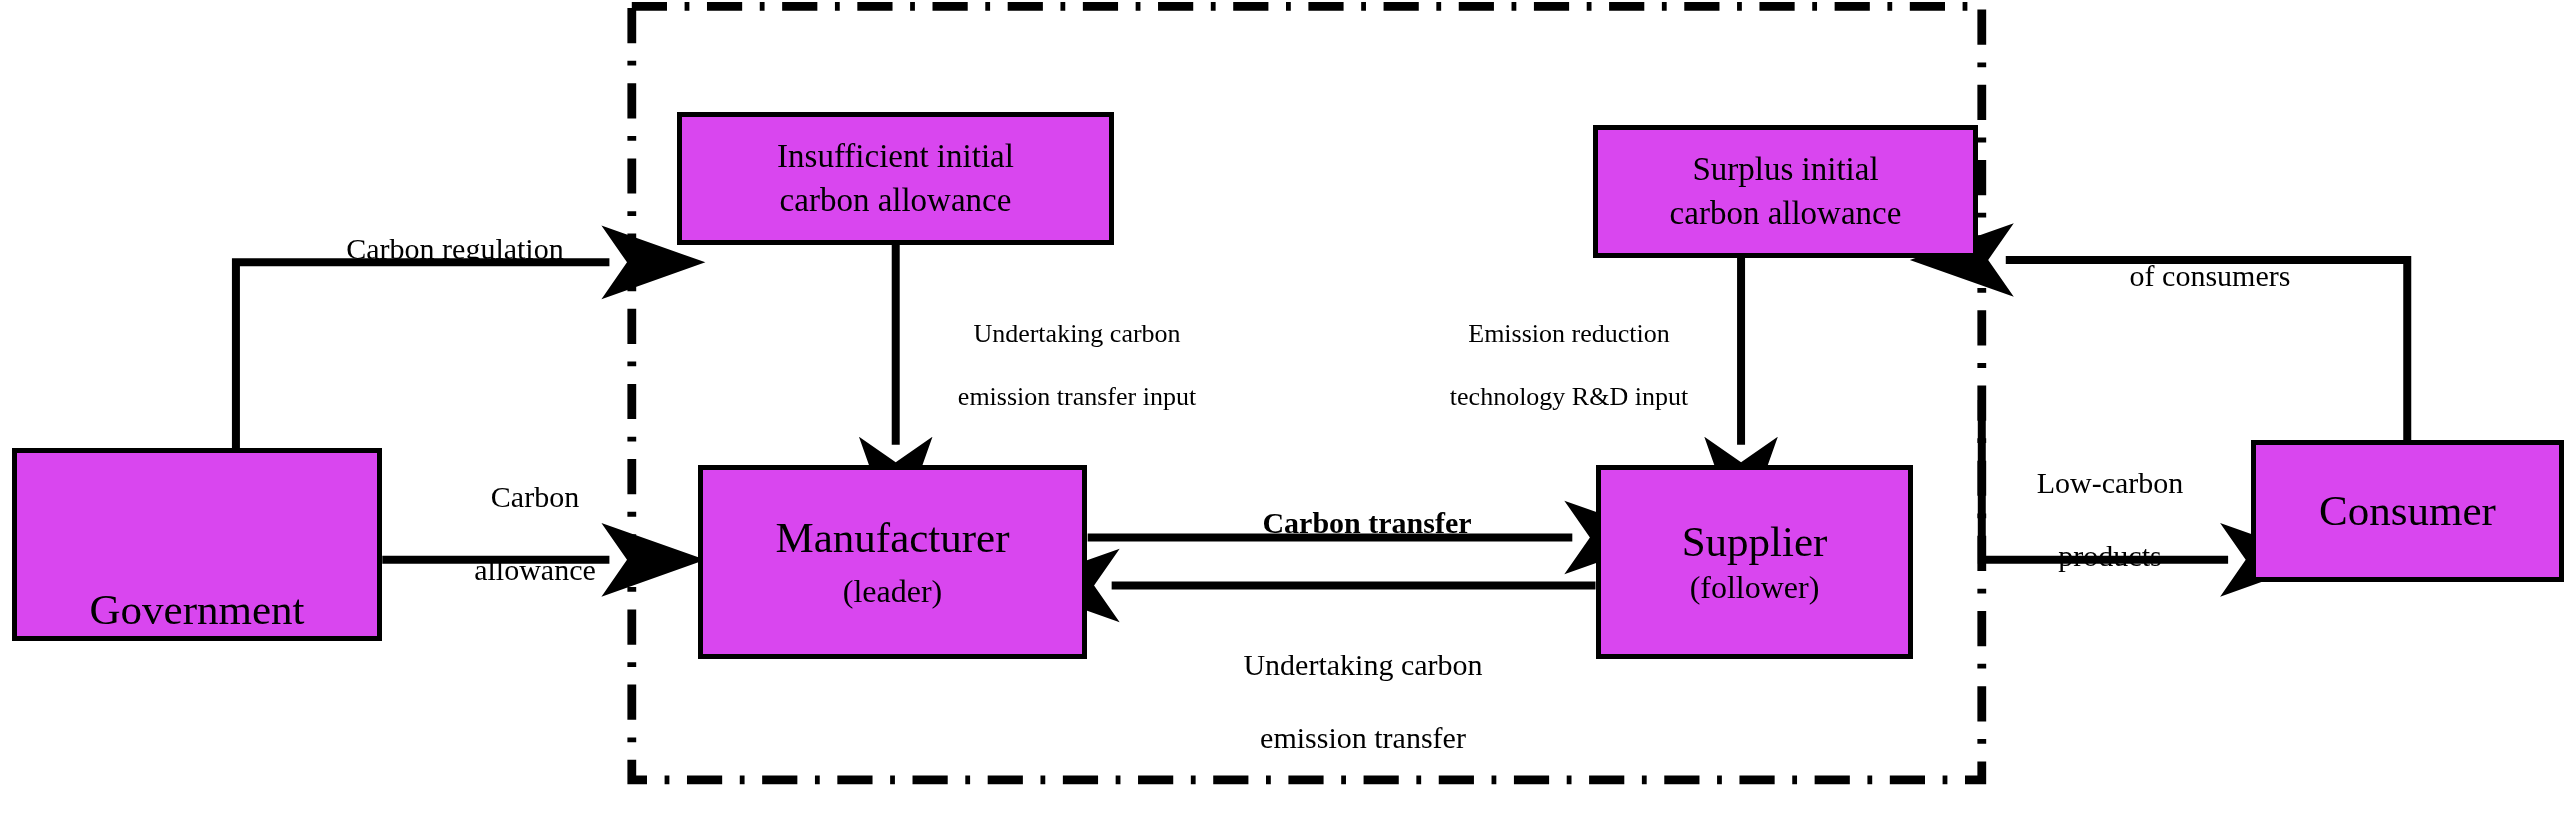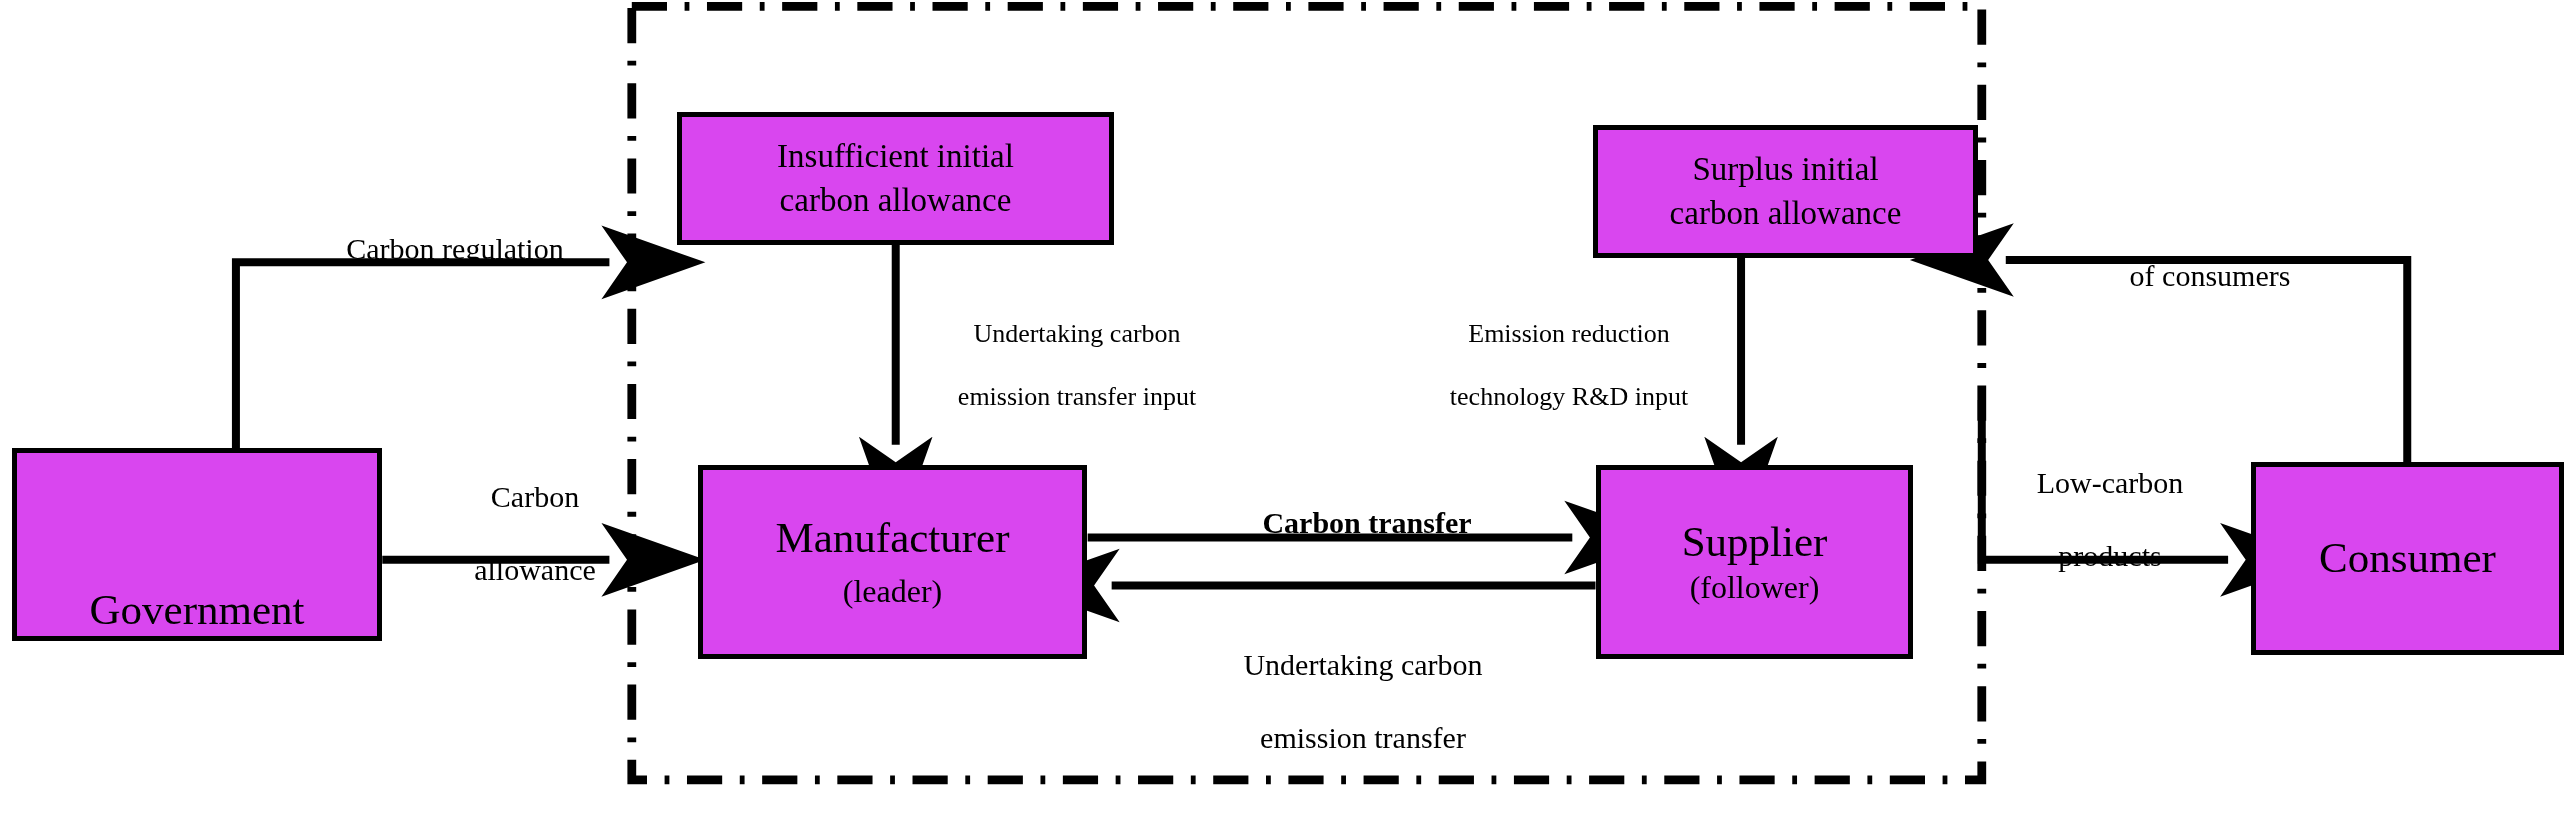--- a/index.html
+++ b/index.html
@@ -120,21 +120,21 @@
   <div class="node-box actor-box" style="left:698px; top:465px; width:389px; height:194px;gap:8px;">
     <span class="node-title">Manufacturer</span>
     <span class="node-sub">(leader)</span>
   </div>
 
   <div class="node-box actor-box" style="left:1596px; top:465px; width:317px; height:194px;">
     <span class="node-title">Supplier</span>
     <span class="node-sub">(follower)</span>
   </div>
 
-  <div class="node-box actor-box" style="left:2251px; top:462px; width:313px; height:193px;">
+  <div class="node-box actor-box" style="left:2251px; top:440px; width:313px; height:142px;">
     <span class="node-title">Consumer</span>
   </div>
 
   <div class="edge-label" style="left:284px; top:194px; width:312px;">
     <span>Carbon regulation</span>
   </div>
 
   <div class="edge-label" style="left:428px; top:442px; width:184px;">
     <span>Carbon</span><br>
     <span>allowance</span>

